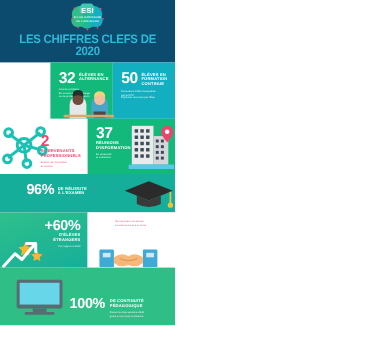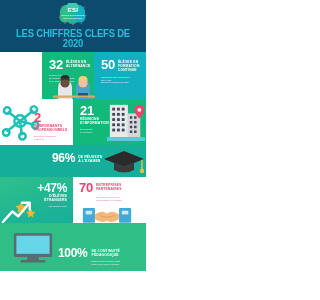--- a/index.html
+++ b/index.html
@@ -71,21 +71,21 @@
 
   
   .r2{height:46px;}
   .r2 .left{width:73px;height:46px;background:#ffffff;position:relative;}
   .r2 .right{width:73px;height:46px;background:#13B97A;position:relative;}
   .r2 .left .txt{position:absolute;right:5px;top:13px;text-align:left;width:34px;}
   .r2 .right .inner{padding:6px 5px 0 7px;}
 
   
   .r3{height:32px;background:#15AE9A;position:relative;}
-  .r3 .inner{position:absolute;left:52px;top:8px;display:flex;gap:3px;align-items:center;}
+  .r3 .inner{position:absolute;left:22px;top:8px;display:flex;gap:3px;align-items:center;}
 
   
   .r4{height:46px;}
   .r4 .left{width:73px;height:46px;position:relative;background:linear-gradient(160deg,#2FC08B 0%,#15AE9A 100%);}
   .r4 .right{width:73px;height:46px;position:relative;background:#ffffff;}
   .r4 .left .txt{position:absolute;right:6px;top:6px;text-align:right;}
   .r4 .right .inner{padding:5px 5px 0 6px;}
 
   
   .r5{height:48px;background:#2FBE86;position:relative;}
@@ -198,21 +198,21 @@
         <div class="bignum pink">2</div>
         <div class="lbl pink" style="white-space:pre-line;padding-top:1px;">INTERVENANTS
 PROFESSIONNELS</div>
         <div class="sub pink" style="white-space:pre-line;margin-top:2px;">Experts de l'immobilier
 en activité</div>
       </div>
     </div>
 
     <div class="right">
       <div class="inner" style="width:30px;">
-        <div class="bignum white">21</div>
+        <div class="bignum white">37</div>
         <div class="lbl" style="white-space:pre-line;padding-top:1px;">RÉUNIONS
 D'INFORMATION</div>
         <div class="sub" style="white-space:pre-line;margin-top:2px;">En présentiel
 et à distance</div>
       </div>
 
       <svg viewBox="0 0 40 42" width="38" height="40" style="position:absolute;right:1px;top:2px;">
         <rect x="3" y="4" width="19" height="34" fill="#E9EAEC"></rect>
         <rect x="22" y="13" width="13" height="25" fill="#D4D6DA"></rect>
         <g fill="#3E4A57">
@@ -259,44 +259,39 @@
       <path d="M3 12 L23 4 L43 12 L23 20 Z" fill="#2B2B2B"></path>
       <path d="M13 16 L13 23 Q23 28 33 23 L33 16 L23 20 Z" fill="#3A3A3A"></path>
       <line x1="41" y1="12.8" x2="41" y2="23" stroke="#F0C23B" stroke-width="1.4"></line>
       <circle cx="41" cy="24" r="2.2" fill="#F0C23B"></circle>
     </svg>
   </div>
 
   <div class="row r4">
     <div class="left">
       <div class="txt">
-        <div class="bignum white pct">+47%</div>
+        <div class="bignum white pct">+60%</div>
         <div class="lbl" style="white-space:pre-line;padding-top:1px;text-align:right;">D'ÉLÈVES
 ÉTRANGERS</div>
         <div class="sub" style="white-space:pre-line;margin-top:2px;text-align:right;">Par rapport à 2019</div>
       </div>
       <svg viewBox="0 0 50 30" width="48" height="29" style="position:absolute;left:0px;bottom:-2px;">
         <g fill="#F5B730">
           <path d="M22 6 l1.8 3.8 4.2 .6 -3 3 .7 4.2 -3.7 -2 -3.7 2 .7 -4.2 -3 -3 4.2 -.6 z"></path>
           <path d="M32 13 l1.5 3.1 3.4 .5 -2.5 2.4 .6 3.4 -3 -1.6 -3 1.6 .6 -3.4 -2.5 -2.4 3.4 -.5 z"></path>
         </g>
         <g stroke="#ffffff" stroke-width="2.6" fill="none" stroke-linecap="round" stroke-linejoin="round">
           <path d="M3 27 L13 16 L19 21 L30 8"></path>
           <path d="M23 7 L31 7 L31 14"></path>
         </g>
       </svg>
     </div>
 
     <div class="right">
       <div class="inner">
-        <div class="statline">
-          <div class="bignum pink">70</div>
-          <div class="lbl pink" style="white-space:pre-line;">ENTREPRISES
-PARTENAIRES</div>
-        </div>
         <div class="sub pink" style="white-space:pre-line;margin-top:2px;margin-left:17px;">Qui recrutent nos élèves
 en alternance et à la sortie</div>
       </div>
       <svg viewBox="0 0 56 20" width="52" height="19" style="position:absolute;left:8px;bottom:0px;">
         <rect x="2" y="4" width="13" height="16" rx="1" fill="#3FA9D8"></rect>
         <rect x="41" y="4" width="13" height="16" rx="1" fill="#3FA9D8"></rect>
         <rect x="5" y="7" width="7" height="4" fill="#ffffff" opacity=".75"></rect>
         <rect x="44" y="7" width="7" height="4" fill="#ffffff" opacity=".75"></rect>
         <path d="M15 11 q7 -5 13 -1 q6 -4 13 1 l0 5 q-6 5 -13 2 q-7 3 -13 -2 z" fill="#F6B87A"></path>
         <path d="M20 12 q8 4 16 0" stroke="#E09A55" stroke-width="1" fill="none"></path>

